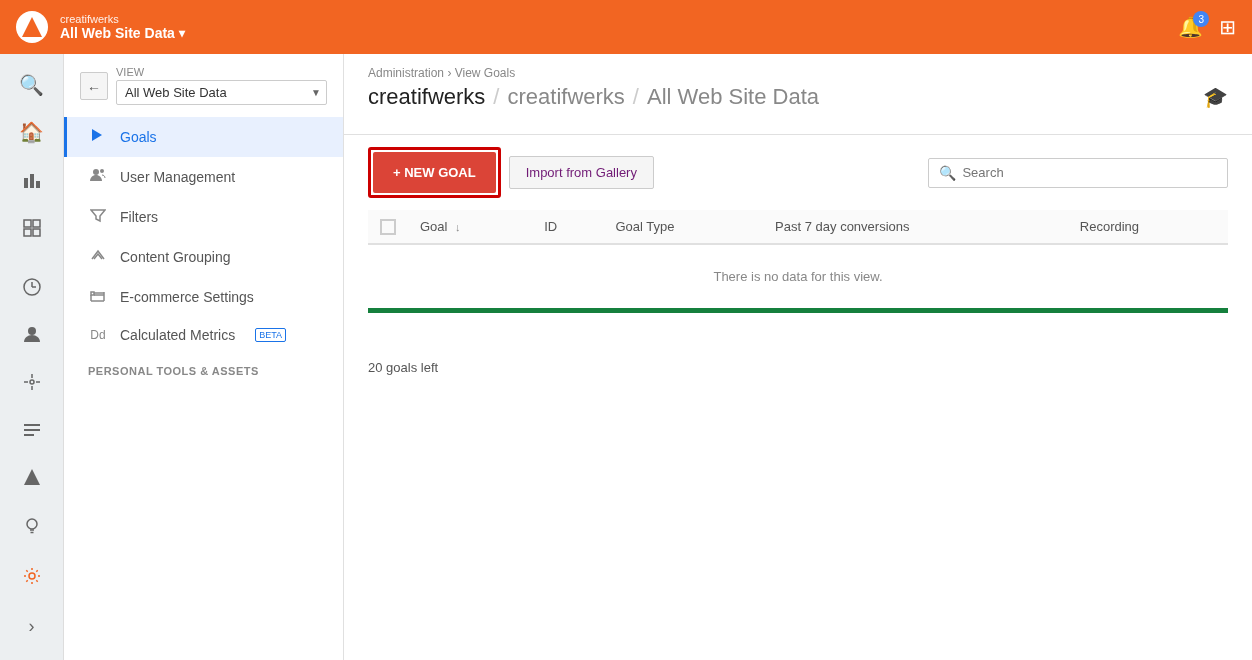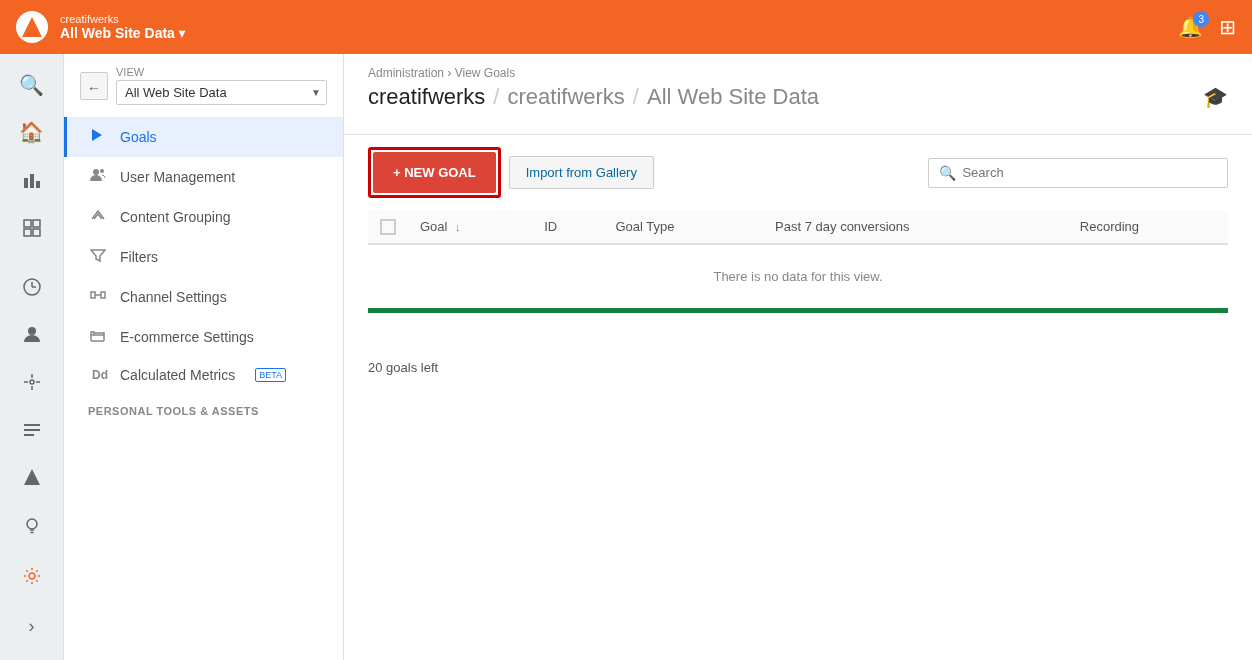--- a/index.html
+++ b/index.html
@@ -203,21 +203,21 @@
       border: none;
       padding: 13px 20px;
       font-size: 13px;
       font-weight: bold;
       cursor: pointer;
       border-radius: 2px;
       display: flex; align-items: center; gap: 4px;
     }
     .import-btn {
       background: #f5f5f5;
-      color: #0369a1;
+      color: #701a75;
       border: 1px solid #ccc;
       padding: 8px 16px;
       font-size: 13px;
       cursor: pointer;
       border-radius: 2px;
     }
     .toolbar-spacer { flex: 1; }
     .search-box {
       display: flex;
       align-items: center;
@@ -409,63 +409,53 @@
             <circle cx="12" cy="4" r="2"></circle>
             <path d="M12 8c1.7 0 3 1.3 3 3" stroke="#888" stroke-width="1" fill="none"></path>
           </svg>
       </span>
       <span>User Management</span>
     </div>
 
     <div class="sidebar-nav-item">
       <span class="nav-item-icon">
         <svg width="16" height="16" viewBox="0 0 16 16" fill="none" stroke="#888" stroke-width="1.5">
-            <path d="M2 12 L8 4 L14 12"></path>
-            <path d="M4 12 L8 7 L12 12"></path>
+            <path d="M1 3h14l-5 6v5l-4-2V9z"></path>
           </svg>
       </span>
-      <span>Content Grouping</span>
+      <span>Filters</span>
     </div>
 
     <div class="sidebar-nav-item">
       <span class="nav-item-icon">
         <svg width="16" height="16" viewBox="0 0 16 16" fill="none" stroke="#888" stroke-width="1.5">
-            <path d="M1 3h14l-5 6v5l-4-2V9z"></path>
+            <path d="M2 12 L8 4 L14 12"></path>
+            <path d="M4 12 L8 7 L12 12"></path>
           </svg>
       </span>
-      <span>Filters</span>
-    </div>
-
-    <div class="sidebar-nav-item">
-      <span class="nav-item-icon">
-        <svg width="16" height="16" viewBox="0 0 16 16" fill="none" stroke="#888" stroke-width="1.5">
-            <rect x="1" y="5" width="4" height="6"></rect>
-            <rect x="11" y="5" width="4" height="6"></rect>
-            <line x1="5" y1="8" x2="11" y2="8"></line>
-          </svg>
-      </span>
-      <span>Channel Settings</span>
-    </div>
+      <span>Content Grouping</span>
+    </div>
+
 
     <div class="sidebar-nav-item">
       <span class="nav-item-icon">
         <svg width="16" height="16" viewBox="0 0 16 16" fill="none" stroke="#888" stroke-width="1.5">
             <rect x="1" y="5" width="3" height="3"></rect>
             <path d="M4 6 L14 6"></path>
             <line x1="4" y1="8" x2="14" y2="8"></line>
             <line x1="1" y1="8" x2="1" y2="14"></line>
             <line x1="14" y1="5" x2="14" y2="14"></line>
             <line x1="1" y1="14" x2="14" y2="14"></line>
           </svg>
       </span>
       <span>E-commerce Settings</span>
     </div>
 
     <div class="sidebar-nav-item">
-      <span class="nav-item-icon" style="font-weight:bold;font-size:12px;color:#888;text-align:right;">Dd</span>
+      <span class="nav-item-icon" style="font-weight:normal;font-size:12px;color:#888;">Dd</span>
       <span>Calculated Metrics</span>
       <span class="beta-badge">BETA</span>
     </div>
 
     <div class="sidebar-section-label">PERSONAL TOOLS &amp; ASSETS</div>
   </div>
 
   <div class="content">
     <div class="content-header">
       <div class="breadcrumb">

